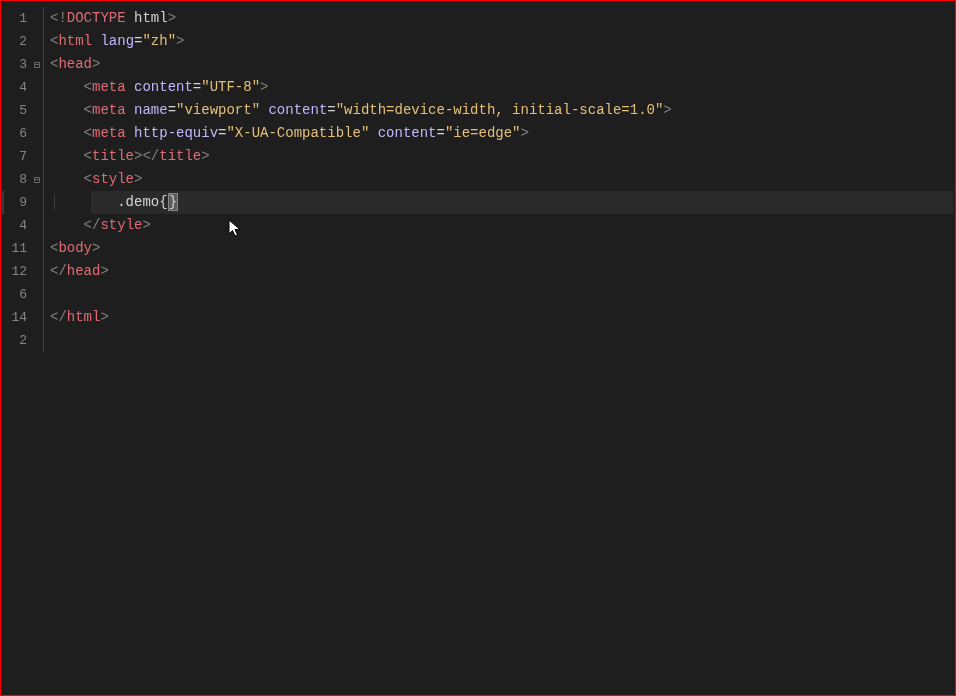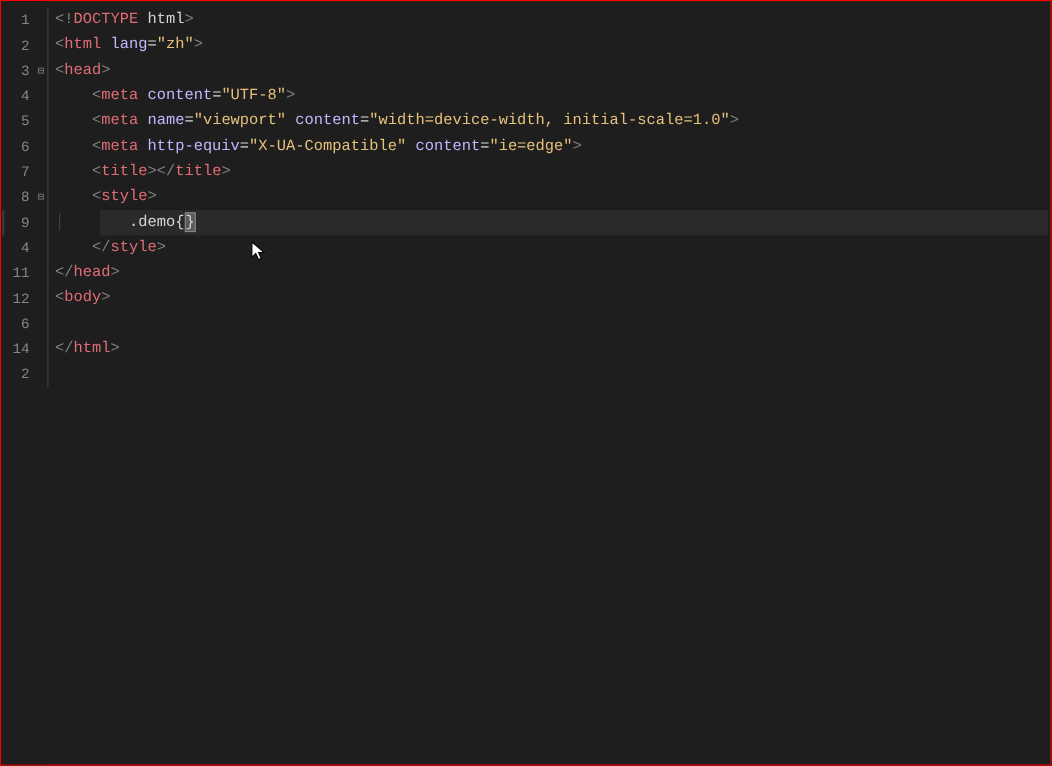--- a/index.html
+++ b/index.html
@@ -210,23 +210,23 @@
     <div class="code-line"><span>    </span><span class="tag-angle">&lt;</span><span class="tag-name">meta</span><span> </span><span class="attr-name">http-equiv</span><span class="attr-eq">=</span><span class="attr-val">"X-UA-Compatible"</span><span> </span><span class="attr-name">content</span><span class="attr-eq">=</span><span class="attr-val">"ie=edge"</span><span class="tag-angle">&gt;</span></div>
 
     <div class="code-line"><span>    </span><span class="tag-angle">&lt;</span><span class="tag-name">title</span><span class="tag-angle">&gt;</span><span class="tag-angle">&lt;/</span><span class="tag-name">title</span><span class="tag-angle">&gt;</span></div>
 
     <div class="code-line"><span>    </span><span class="tag-angle">&lt;</span><span class="tag-name">style</span><span class="tag-angle">&gt;</span></div>
 
     <div class="code-line" style="position:relative;z-index:1;"><span class="indent-guide">│   </span><span>    </span><span class="selector">.demo</span><span class="brace">{</span><span class="brace brace-match">}</span></div>
 
     <div class="code-line"><span>    </span><span class="tag-angle">&lt;/</span><span class="tag-name">style</span><span class="tag-angle">&gt;</span></div>
 
+    <div class="code-line"><span class="tag-angle">&lt;</span><span class="tag-name">body</span><span class="tag-angle">&gt;</span></div>
+
     <div class="code-line"><span class="tag-angle">&lt;/</span><span class="tag-name">head</span><span class="tag-angle">&gt;</span></div>
-
-    <div class="code-line"><span class="tag-angle">&lt;</span><span class="tag-name">body</span><span class="tag-angle">&gt;</span></div>
 
     <div class="code-line"><span>    </span></div>
 
 
     <div class="code-line"><span class="tag-angle">&lt;/</span><span class="tag-name">html</span><span class="tag-angle">&gt;</span></div>
   </div>
 </div>
 
 <div class="mouse-cursor">
   <svg viewBox="0 0 16 20">

